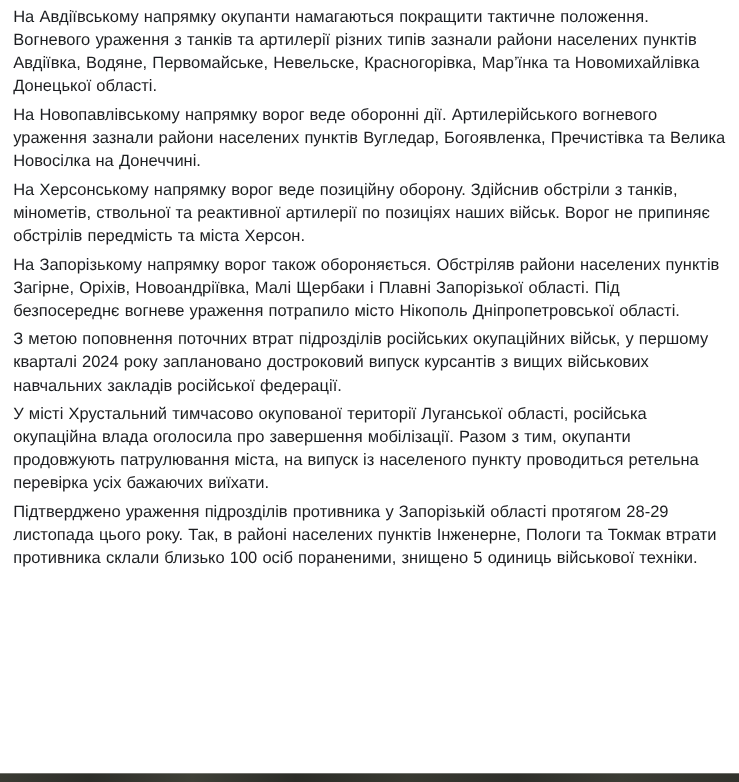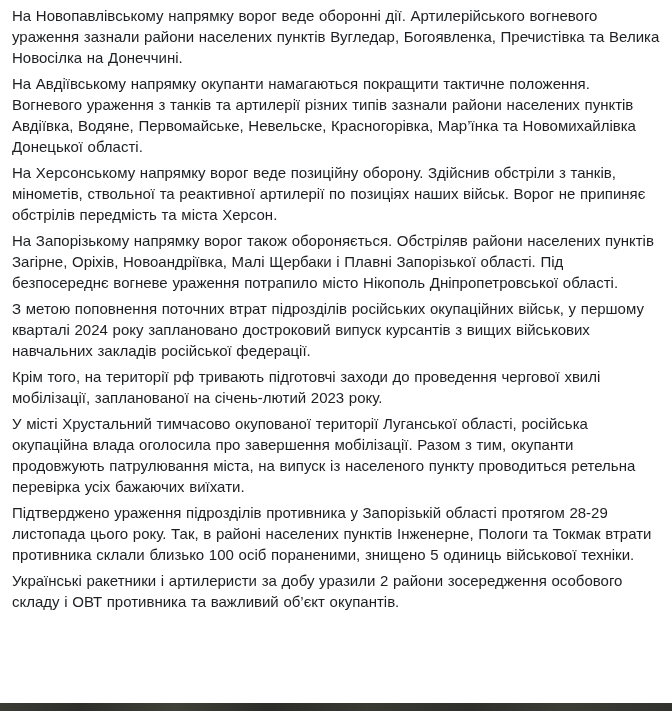--- a/index.html
+++ b/index.html
@@ -33,24 +33,22 @@
     height: 8px;
     background: linear-gradient(90deg,
       #3a3b33 0%, #2d2e29 12%, #3f4037 26%, #2b2c27 40%,
       #383931 55%, #2e2f2a 70%, #3b3c34 84%, #31322c 100%);
   }
 </style>
 </head>
 <body>
 
 <div class="post-text">
+  <p>На Авдіївському напрямку окупанти намагаються покращити тактичне положення. Вогневого ураження з танків та артилерії різних типів зазнали райони населених пунктів Авдіївка, Водяне, Первомайське, Невельске, Красногорівка, Мар’їнка та Новомихайлівка Донецької області.</p>
   <p>На Новопавлівському напрямку ворог веде оборонні дії. Артилерійського вогневого ураження зазнали райони населених пунктів Вугледар, Богоявленка, Пречистівка та Велика Новосілка на Донеччині.</p>
-  <p>На Авдіївському напрямку окупанти намагаються покращити тактичне положення. Вогневого ураження з танків та артилерії різних типів зазнали райони населених пунктів Авдіївка, Водяне, Первомайське, Невельске, Красногорівка, Мар’їнка та Новомихайлівка Донецької області.</p>
   <p>На Херсонському напрямку ворог веде позиційну оборону. Здійснив обстріли з танків, мінометів, ствольної та реактивної артилерії по позиціях наших військ. Ворог не припиняє обстрілів передмість та міста Херсон.</p>
   <p>На Запорізькому напрямку ворог також обороняється. Обстріляв райони населених пунктів Загірне, Оріхів, Новоандріївка, Малі Щербаки і Плавні Запорізької області. Під безпосереднє вогневе ураження потрапило місто Нікополь Дніпропетровської області.</p>
   <p>З метою поповнення поточних втрат підрозділів російських окупаційних військ, у першому кварталі 2024 року заплановано достроковий випуск курсантів з вищих військових навчальних закладів російської федерації.</p>
-  <p>Крім того, на території рф тривають підготовчі заходи до проведення чергової хвилі мобілізації, запланованої на січень-лютий 2023 року.</p>
   <p>У місті Хрустальний тимчасово окупованої території Луганської області, російська окупаційна влада оголосила про завершення мобілізації. Разом з тим, окупанти продовжують патрулювання міста, на випуск із населеного пункту проводиться ретельна перевірка усіх бажаючих виїхати.</p>
   <p>Підтверджено ураження підрозділів противника у Запорізькій області протягом 28-29 листопада цього року. Так, в районі населених пунктів Інженерне, Пологи та Токмак втрати противника склали близько 100 осіб пораненими, знищено 5 одиниць військової техніки.</p>
-  <p>Українські ракетники і артилеристи за добу уразили 2 райони зосередження особового складу і ОВТ противника та важливий об’єкт окупантів.</p>
 </div>
 
 <div class="photo-top-edge"></div>
 
 </body></html>

